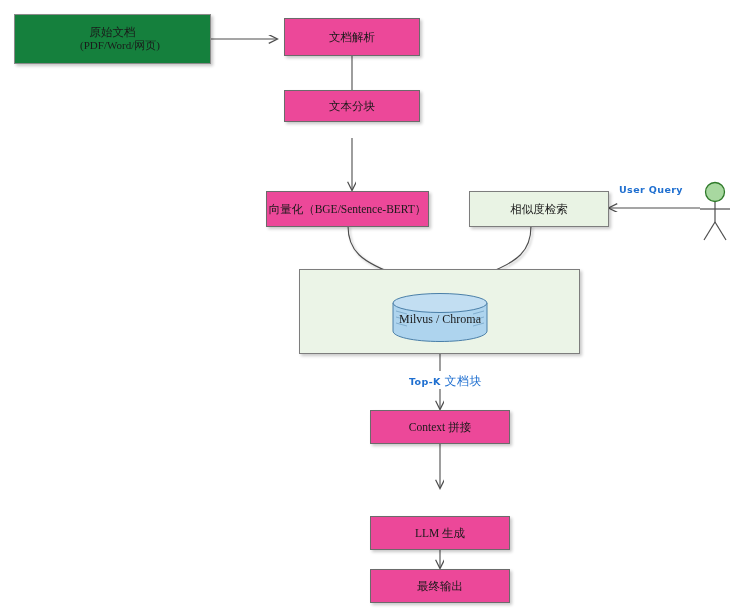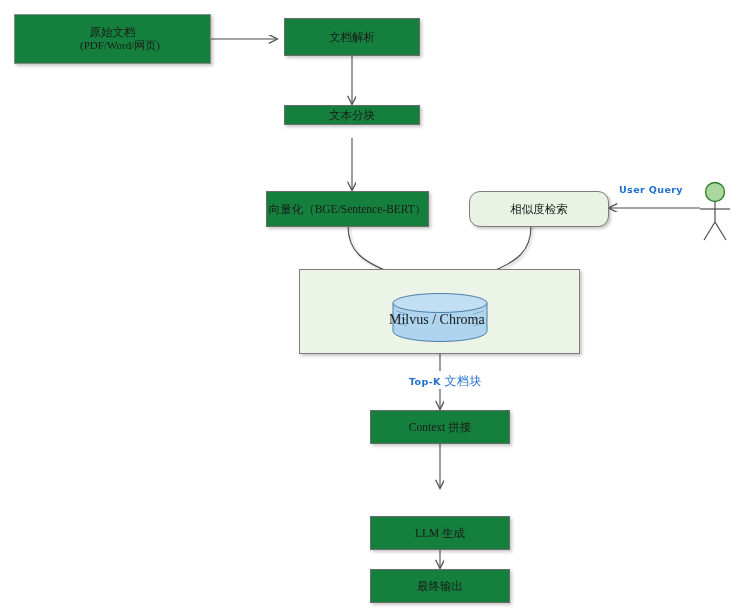--- a/index.html
+++ b/index.html
@@ -35,38 +35,38 @@
     justify-content: center;
     text-align: center;
     line-height: 1.25;
     color: #1a1a1a;
     font-size: 11.5px;
     box-shadow: 2px 2px 3px rgba(0,0,0,0.22);
     background: #ffffff;
   }
   .node .line1 { display: block; }
   .node .line2 { display: block; font-size: 11px; padding-left: 15px; }
-  .node.plain { background: #15803d; }
+  .node.plain { background: #ec4899; }
   .node.source { background: #15803d; border-color: #8a8a8a; }
   .node.green { background: #e9f3e4; border-color: #7d7d7d; }
   .container-box {
     position: absolute;
     box-sizing: border-box;
     background: #ebf4e7;
     border: 1px solid #7d7d7d;
     box-shadow: 2px 2px 3px rgba(0,0,0,0.22);
   }
   .cylinder {
     position: absolute;
   }
   .cyl-label {
     position: absolute;
     width: 100%;
-    text-align: left;
-    font-size: 14px;
+    text-align: center;
+    font-size: 12px;
     color: #1a1a1a;
     top: 21px;
     left: 0;
   }
   .edge-label {
     position: absolute;
     color: #1f6fd0;
     font-family: "DejaVu Sans", sans-serif;
     font-size: 9.5px;
     font-weight: bold;
@@ -130,29 +130,29 @@
 
   <div class="node source" style="left:14px; top:14px; width:197px; height:50px;">
     <span class="line1">原始文档</span>
     <span class="line2">(PDF/Word/网页)</span>
   </div>
 
   <div class="node plain" style="left:284px; top:18px; width:136px; height:38px;">
     <span>文档解析</span>
   </div>
 
-  <div class="node plain" style="left:284px; top:105px; width:136px; height:20px;">
+  <div class="node plain" style="left:284px; top:90px; width:136px; height:32px;">
     <span>文本分块</span>
   </div>
 
   <div class="node plain" style="left:266px; top:191px; width:163px; height:36px;">
     <span>向量化（BGE/Sentence-BERT）</span>
   </div>
 
-  <div class="node green" style="left:469px; top:191px; width:140px; height:36px;border-radius:11px;">
+  <div class="node green" style="left:469px; top:191px; width:140px; height:36px;">
     <span>相似度检索</span>
   </div>
 
   <div class="edge-label" style="left:619px; top:184px;">
     <span>User Query</span>
   </div>
 
   <div class="container-box" style="left:299px; top:269px; width:281px; height:85px;"></div>
 
   <div class="cylinder" style="left:389px; top:291px; width:102px; height:52px;">

